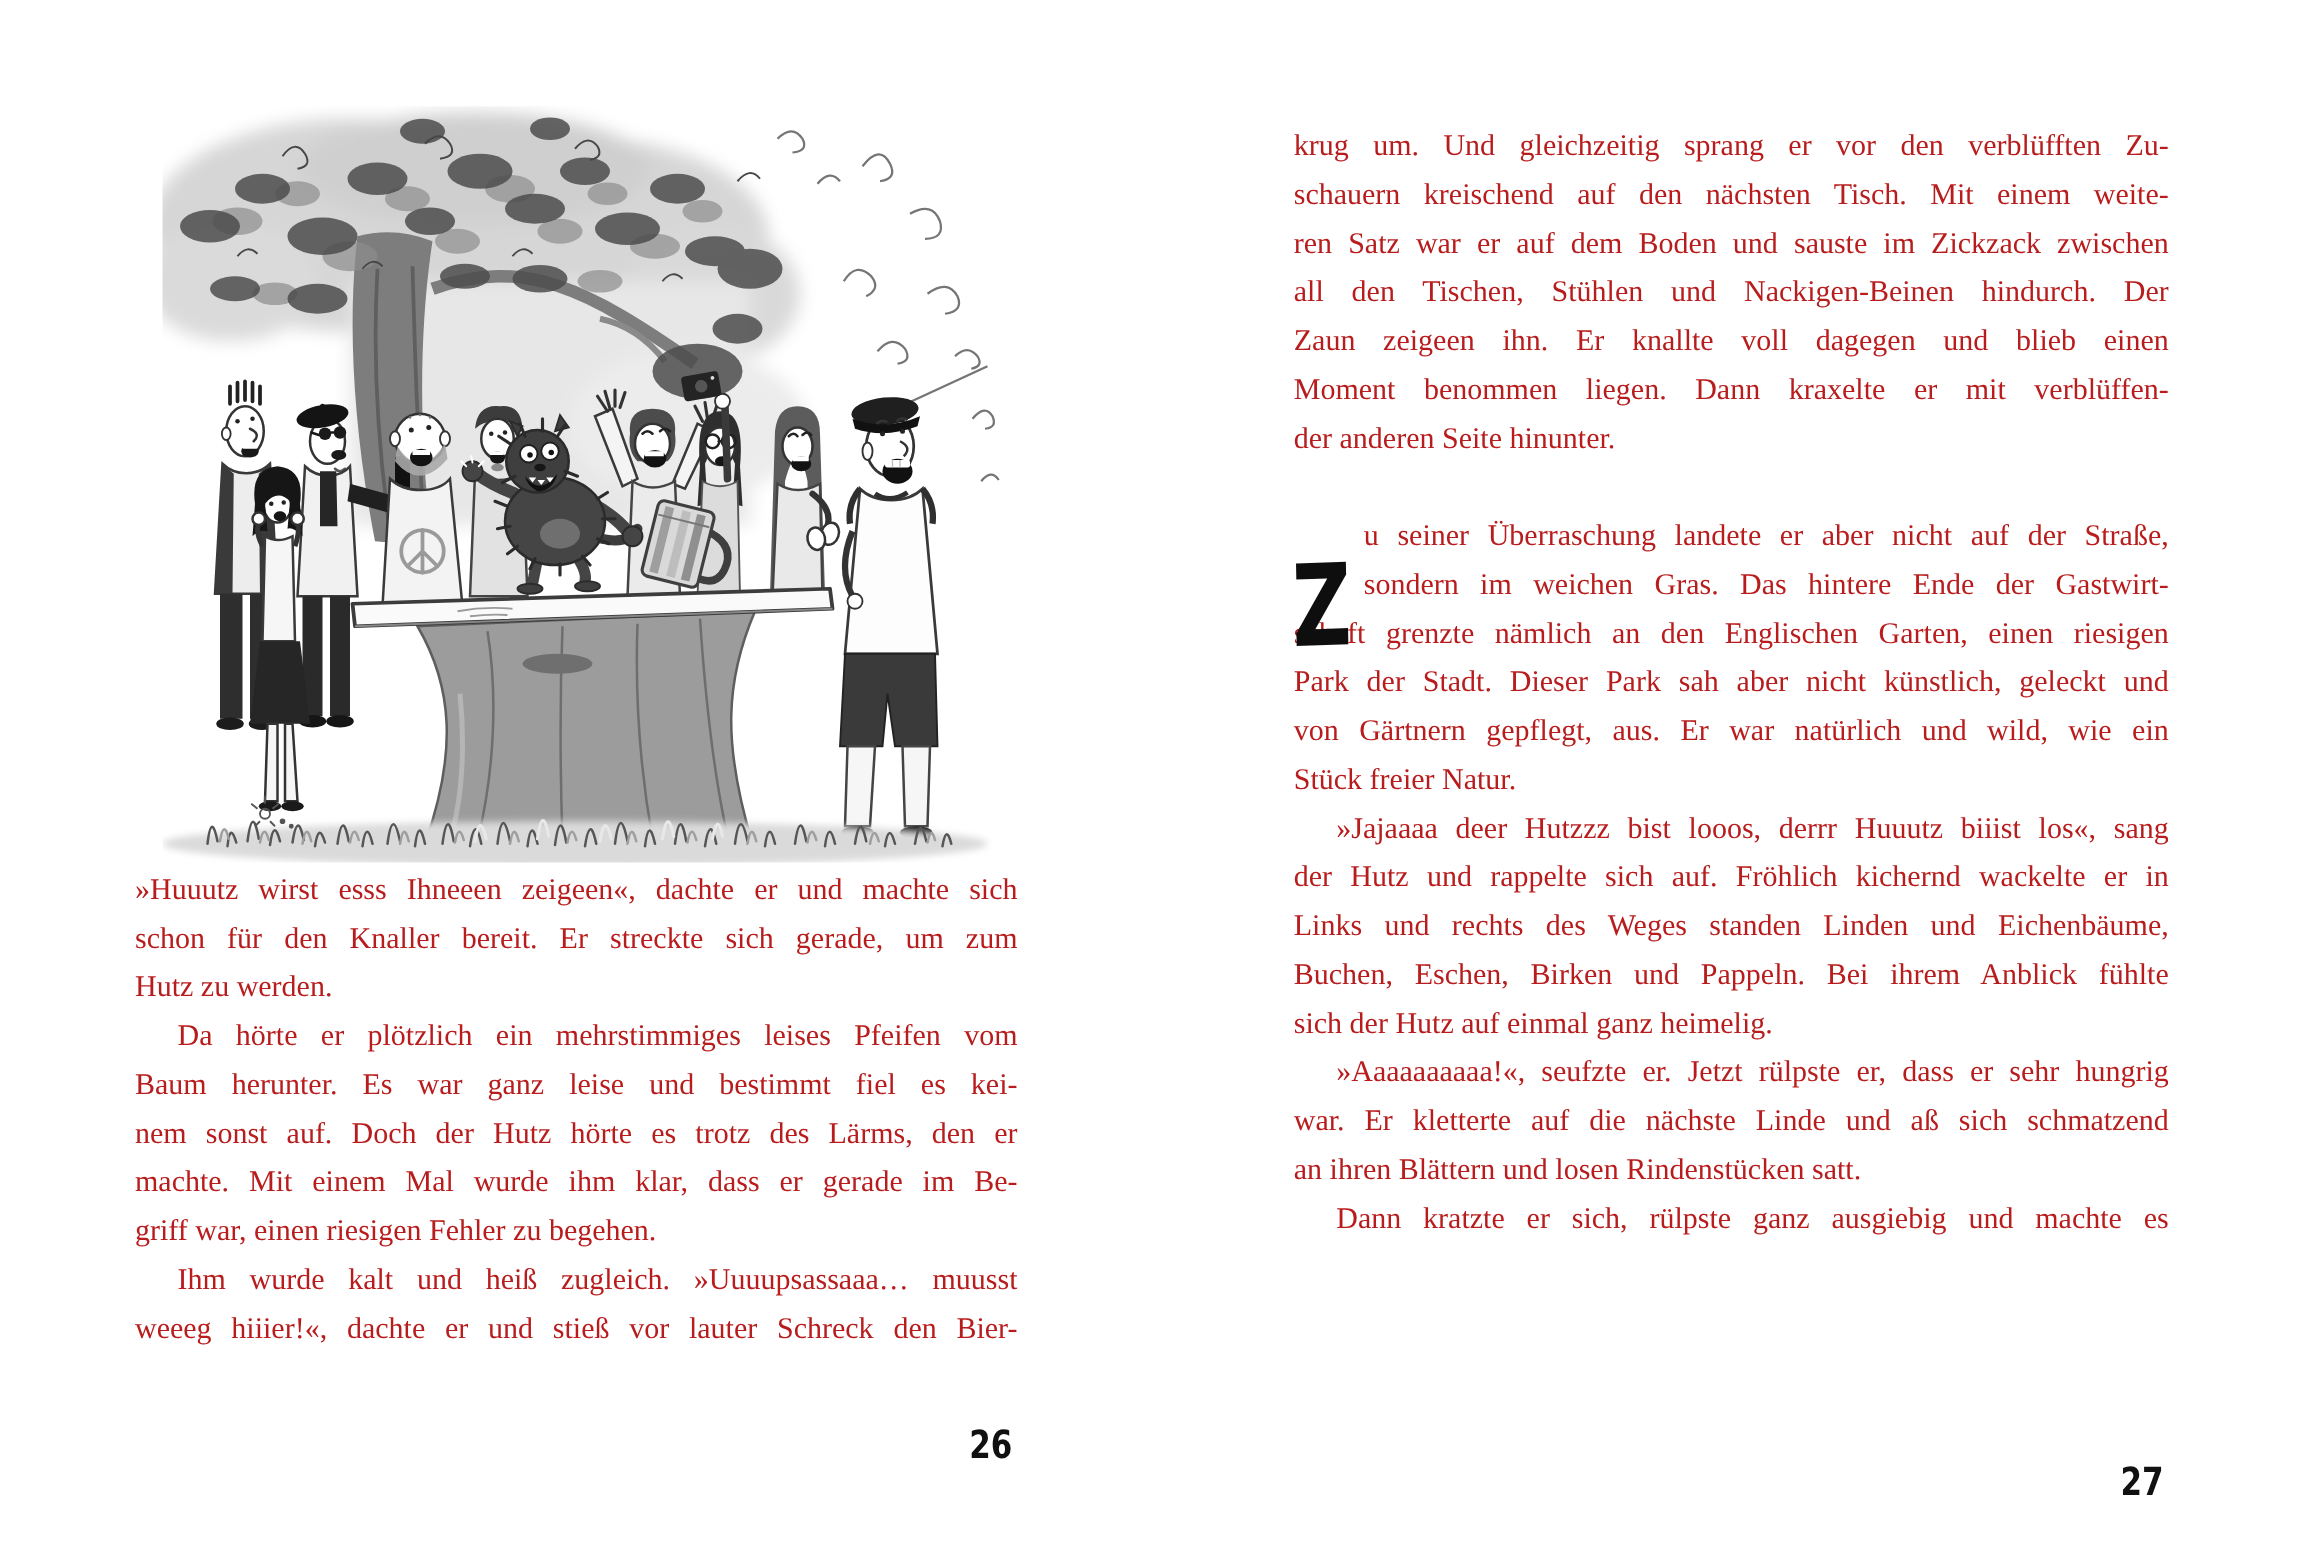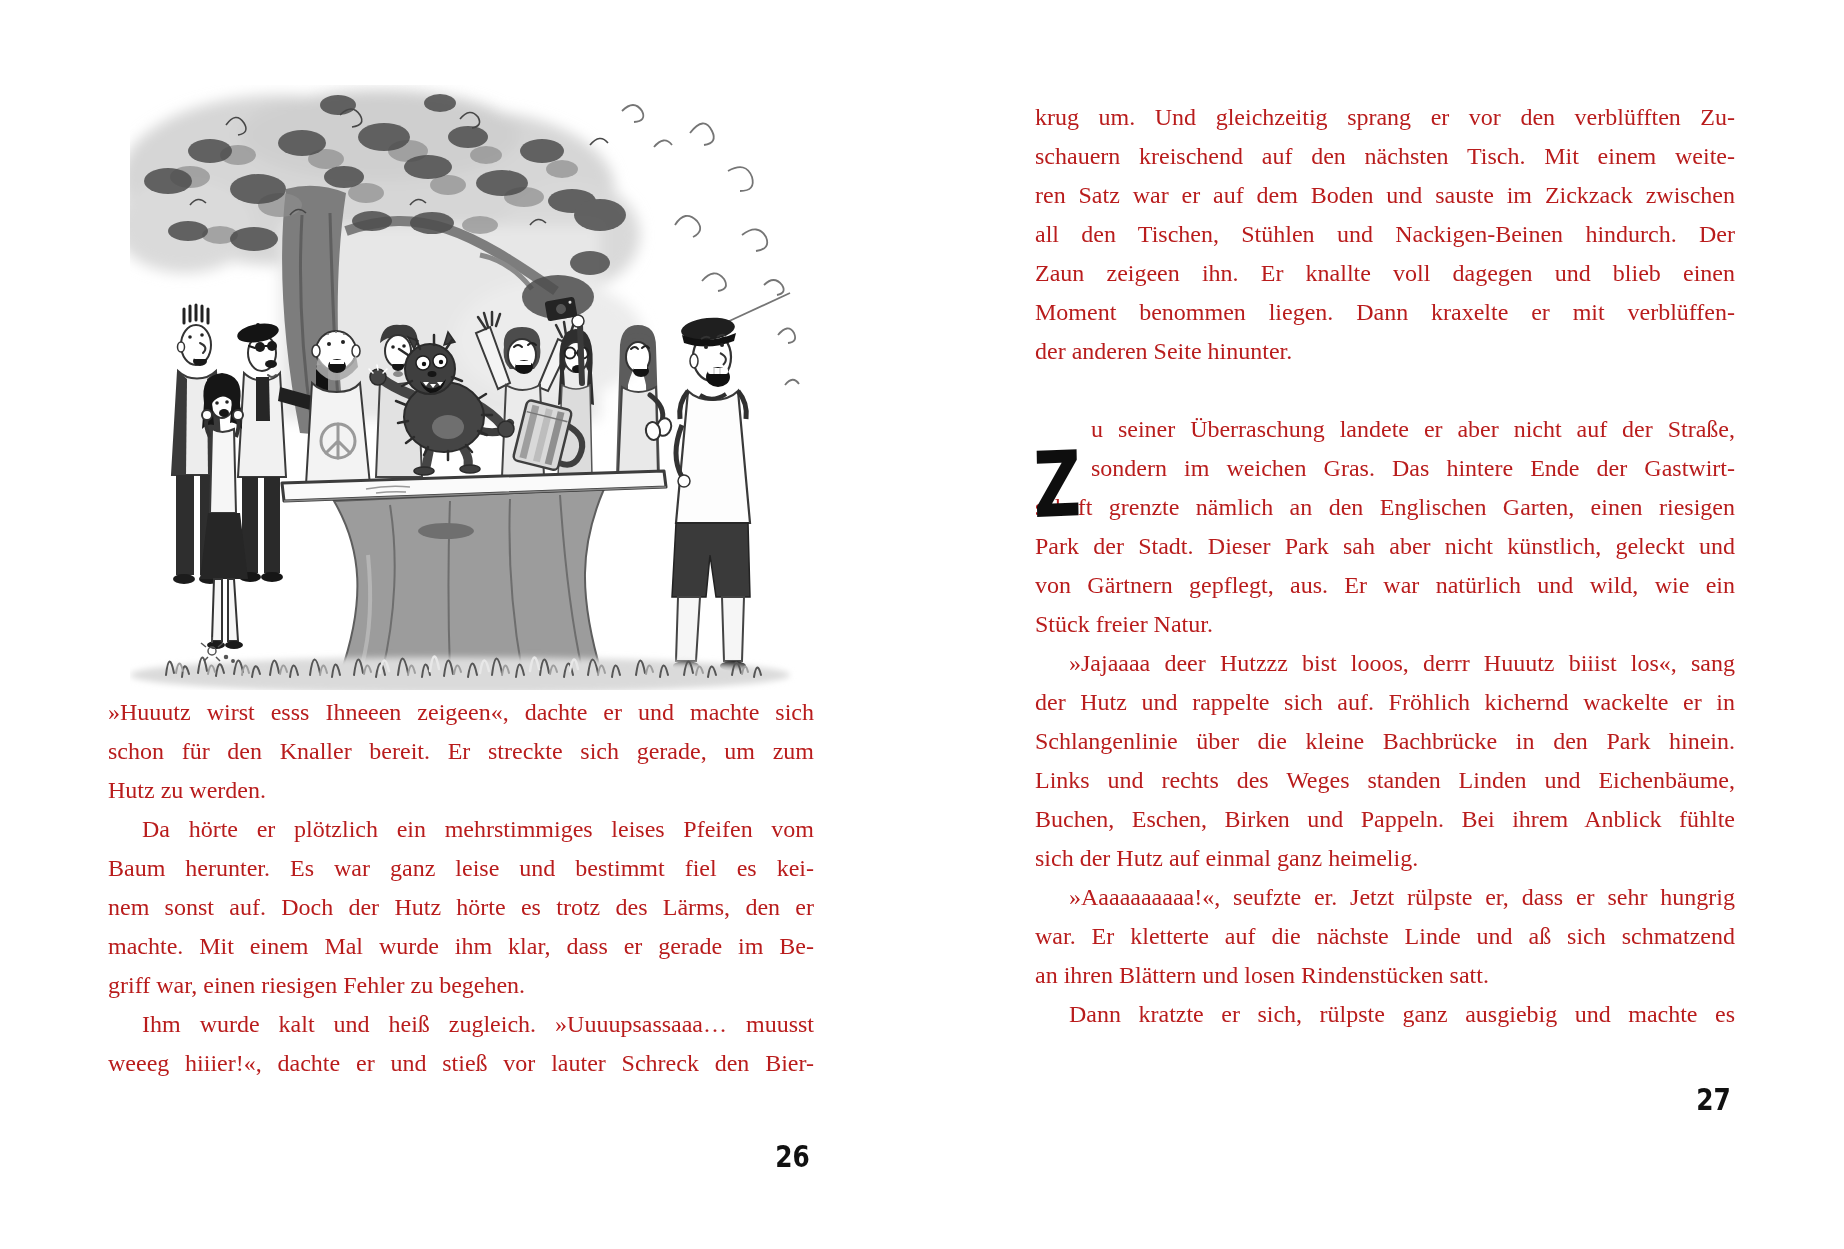--- a/index.html
+++ b/index.html
@@ -22,21 +22,21 @@
   #drop-cap { position:absolute; left:-2px; top:349px; width:54px; height:80px;
               font-family:"DejaVu Sans","Liberation Sans",sans-serif;
               font-weight:800; font-size:88px; line-height:76px; color:#0e0e0e;
               transform:scaleX(.74) scaleY(1.03) rotate(-1.5deg);
               transform-origin:left top; }
 
   .pagenum { position:absolute; width:706px; text-align:right;
              font-family:"DejaVu Sans","Liberation Sans",sans-serif;
              font-weight:700; font-size:31px; color:#111; }
   #pagenum-left  { left:108px;  top:1138px; }
-  #pagenum-right { left:1035px; top:1081px; width:700px; }
+  #pagenum-right { left:1035px; top:1168px; width:700px; }
   .pagenum span { display:inline-block; transform:scaleX(.8); }
 
   #illustration { position:absolute; left:130px; top:85px; width:670px; height:605px; }
 </style>
 </head>
 <body>
 
 <div id="spread">
 
   <div>
@@ -374,21 +374,20 @@
         <div class="tline just">Moment benommen liegen. Dann kraxelte er mit verblüffen-</div>
         <div class="tline">der anderen Seite hinunter.</div>
         <div class="tline just drop gap">u seiner Überraschung landete er aber nicht auf der Straße,</div>
         <div class="tline just drop">sondern im weichen Gras. Das hintere Ende der Gastwirt-</div>
         <div class="tline just">schaft grenzte nämlich an den Englischen Garten, einen riesigen</div>
         <div class="tline just">Park der Stadt. Dieser Park sah aber nicht künstlich, geleckt und</div>
         <div class="tline just">von Gärtnern gepflegt, aus. Er war natürlich und wild, wie ein</div>
         <div class="tline">Stück freier Natur.</div>
         <div class="tline just ind">»Jajaaaa deer Hutzzz bist looos, derrr Huuutz biiist los«, sang</div>
         <div class="tline just">der Hutz und rappelte sich auf. Fröhlich kichernd wackelte er in</div>
-        <div class="tline just">Schlangenlinie über die kleine Bachbrücke in den Park hinein.</div>
         <div class="tline just">Links und rechts des Weges standen Linden und Eichenbäume,</div>
         <div class="tline just">Buchen, Eschen, Birken und Pappeln. Bei ihrem Anblick fühlte</div>
         <div class="tline">sich der Hutz auf einmal ganz heimelig.</div>
         <div class="tline just ind">»Aaaaaaaaaa!«, seufzte er. Jetzt rülpste er, dass er sehr hungrig</div>
         <div class="tline just">war. Er kletterte auf die nächste Linde und aß sich schmatzend</div>
         <div class="tline">an ihren Blättern und losen Rindenstücken satt.</div>
         <div class="tline just ind">Dann kratzte er sich, rülpste ganz ausgiebig und machte es</div>
       </div>
 
     <div id="pagenum-right" class="pagenum">

